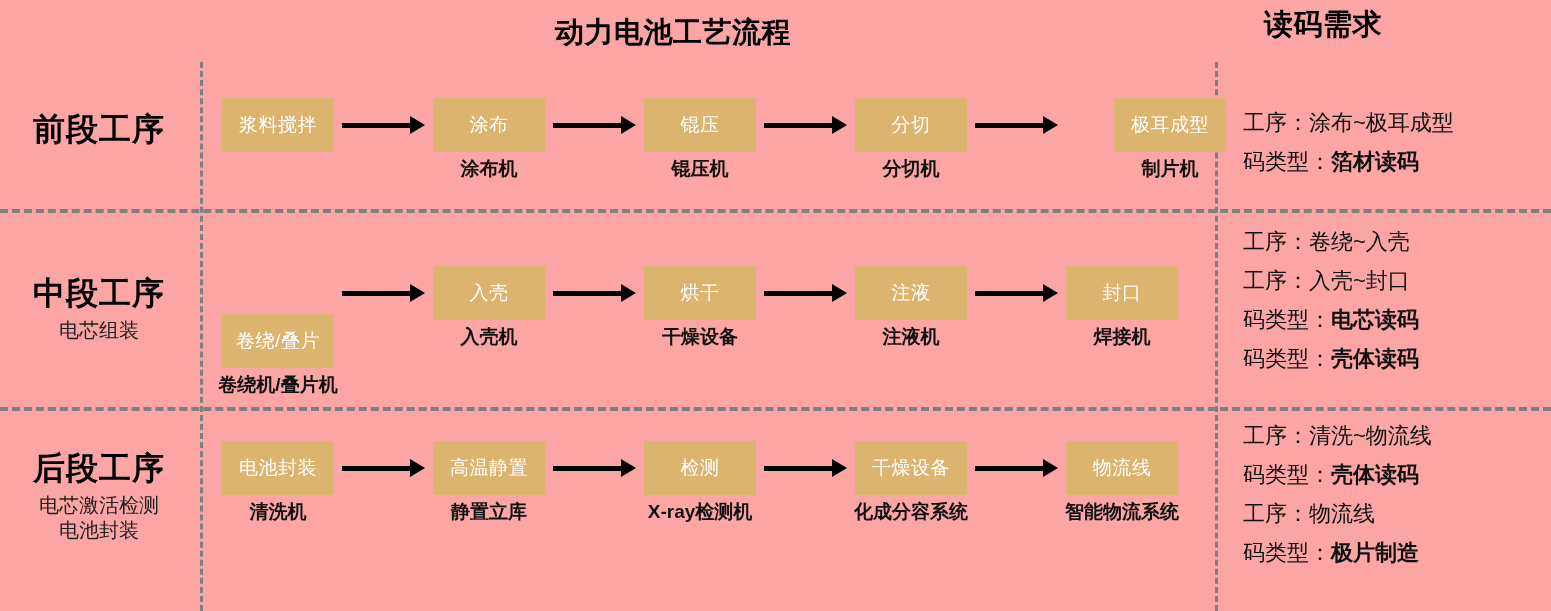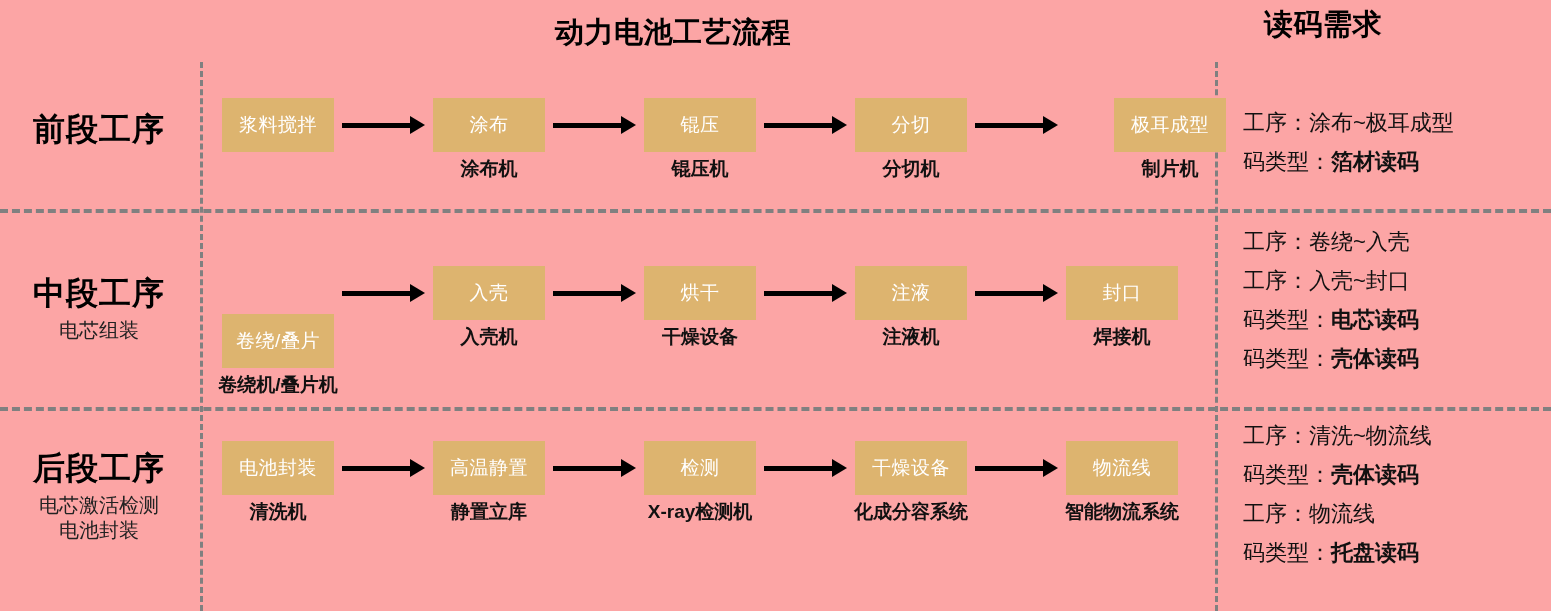--- a/index.html
+++ b/index.html
@@ -355,17 +355,17 @@
           <div class="node-box">
             <span class="node-box-label">物流线</span>
           </div>
           <div class="node-caption">智能物流系统</div>
         </div>
       </div>
       <div class="demand">
         <div class="demand-line"><span>工序：</span><span class="">清洗~物流线</span></div>
         <div class="demand-line"><span>码类型：</span><span class="bold">壳体读码</span></div>
         <div class="demand-line"><span>工序：</span><span class="">物流线</span></div>
-        <div class="demand-line"><span>码类型：</span><span class="bold">托盘读码</span></div>
+        <div class="demand-line"><span>码类型：</span><span class="bold">极片制造</span></div>
       </div>
     </div>
 
 </div>
 
 </body></html>

